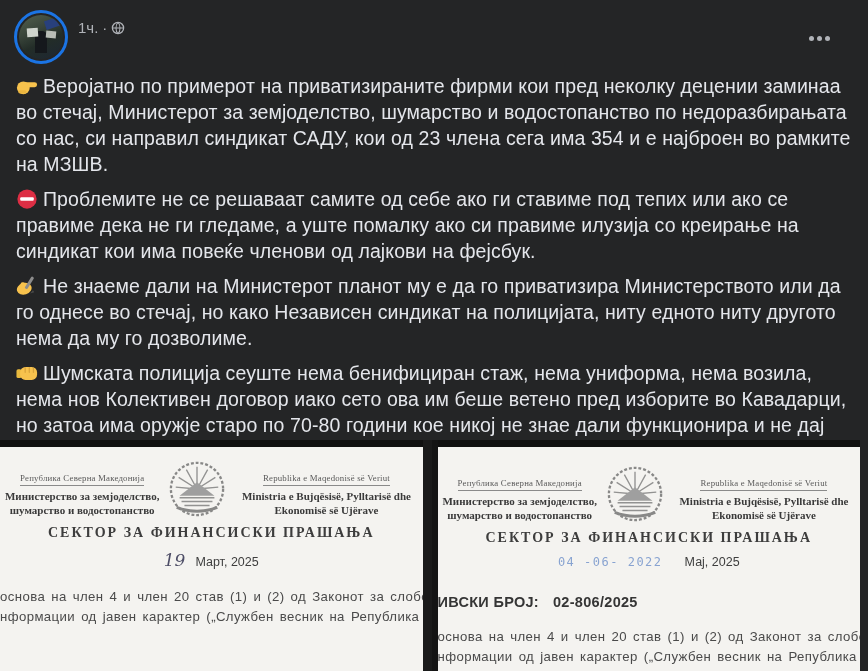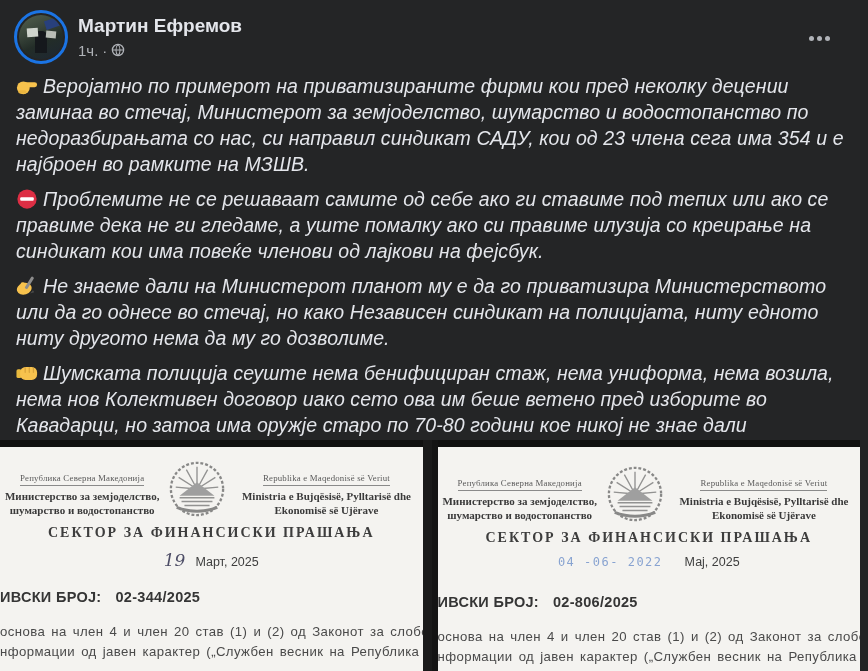--- a/index.html
+++ b/index.html
@@ -30,21 +30,21 @@
   .header-text { margin-left:10px; padding-top:5px; flex:1; }
   .author-name { font-size:19px; font-weight:700; color:#e4e6eb; line-height:1.2; cursor:pointer; }
   .meta-row { display:flex; align-items:center; gap:4px; margin-top:4px; color:#b0b3b8; font-size:15px; }
   .more-btn {
     background:none; border:none; cursor:pointer; display:flex; gap:3px; align-items:center;
     padding:12px 8px; margin:14px 14px 0 0;
   }
   .more-btn .dot3 { width:5px; height:5px; border-radius:50%; background:#b0b3b8; }
 
   
-  .post-body { padding:3px 16px 0 16px;font-style:italic; }
+  .post-body { padding:3px 16px 0 16px; }
   .post-paragraph {
     font-size:19.5px; line-height:26px; color:#e4e6eb; margin-bottom:9px;
     letter-spacing:0.1px;
   }
   .emoji { display:inline-block; width:22px; height:22px; vertical-align:-4px; margin-right:5px; }
 
   
   .attachments {
     position:absolute; left:0; top:440px; width:860px; height:231px;
     display:flex; gap:9px; background:#1a1a1a; overflow:hidden;
@@ -104,21 +104,20 @@
   <div class="post-header">
     <div class="avatar-ring">
       <div class="avatar-photo">
         <div class="fig"></div>
           <div class="banner1"></div>
           <div class="banner2"></div>
           <div class="flag"></div>
       </div>
     </div>
     <div class="header-text">
-      <div class="author-name">Мартин Ефремов</div>
       <div class="meta-row">
         <span>1ч.</span>
         <span>·</span>
         <span style="display:inline-flex;">
           <svg viewBox="0 0 16 16" width="14" height="14">
             <circle cx="8" cy="8" r="6.4" fill="none" stroke="#b0b3b8" stroke-width="1.5"></circle>
             <path d="M1.6 8 h12.8 M8 1.6 c3.1 2.6 3.1 10.2 0 12.8 M8 1.6 c-3.1 2.6 -3.1 10.2 0 12.8" fill="none" stroke="#b0b3b8" stroke-width="1.2"></path>
           </svg>
         </span>
       </div>
@@ -196,23 +195,20 @@
           </span>
           <div class="doc-col right">
             <span class="doc-country">Republika e Maqedonisë së Veriut</span>
             <div class="doc-ministry">Ministria e Bujqësisë, Pylltarisë dhe Ekonomisë së Ujërave</div>
           </div>
         </div>
         <div class="doc-sector">СЕКТОР ЗА ФИНАНСИСКИ ПРАШАЊА</div>
         <div class="doc-date-row">
           <span class="handwritten">19</span><span class="doc-date">Март, 2025</span>
         </div>
-        <div class="doc-archive">
-          <span>ИВСКИ БРОЈ:</span><span class="arch-num">02-344/2025</span>
-        </div>
         <div class="doc-body">
           <div class="line">основа на член 4 и член 20 став (1) и (2)  од Законот за слободен прист</div>
           <div class="line">нформации од јавен карактер („Службен весник на Република Север</div>
 
         </div>
       </div>
     </div>
 
     <div class="doc doc--second">
       <div class="doc-topbar"></div>

